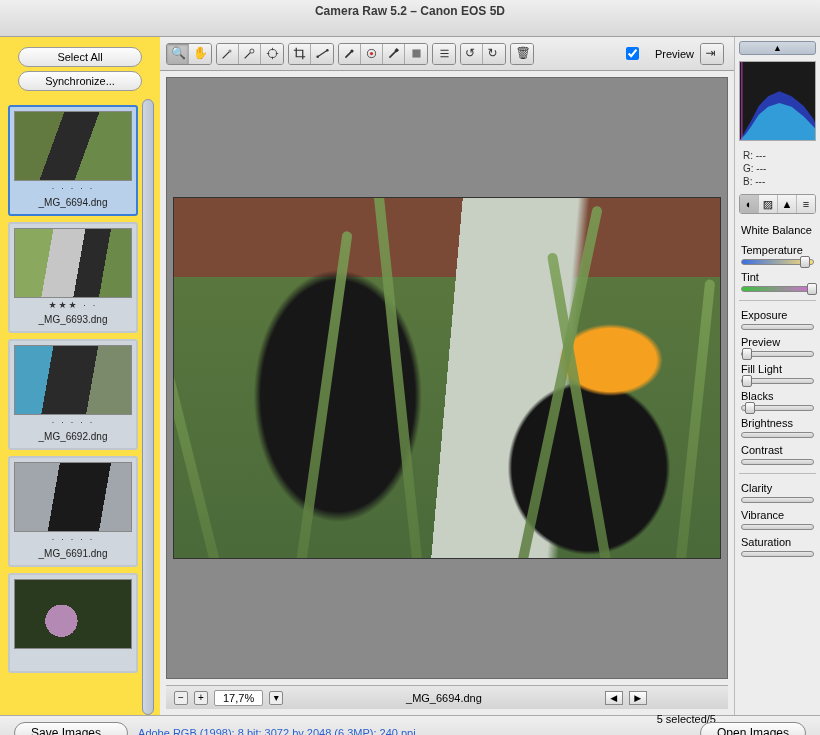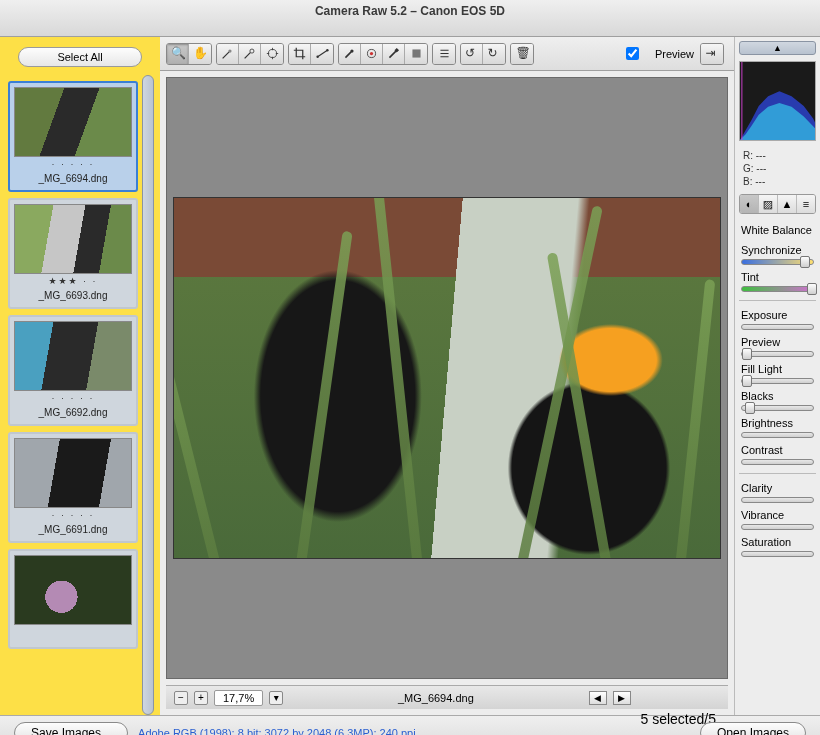--- a/index.html
+++ b/index.html
@@ -52,21 +52,21 @@
 .grass-blade { position:absolute; bottom:-20px; width:10px; background: linear-gradient(#7ba055,#5a7a3f); border-radius: 6px; transform-origin: bottom center; opacity:0.85; }
 .gb1{left:40px;height:300px;transform:rotate(-14deg);} .gb2{left:120px;height:350px;transform:rotate(8deg);}
 .gb3{left:240px;height:410px;transform:rotate(-6deg);} .gb4{left:340px;height:380px;transform:rotate(12deg);}
 .gb5{left:430px;height:330px;transform:rotate(-10deg);} .gb6{left:500px;height:300px;transform:rotate(6deg);}
 
 .statusbar { height: 24px; background: linear-gradient(#e8e8e8,#d4d4d4); border-top: 1px solid #aaa; display: flex; align-items: center; padding: 0 8px; gap: 6px; margin: 0 6px 6px 6px; }
 .zoom-btn { width: 14px; height: 14px; border: 1px solid #888; background: #eee; font-size: 10px; line-height: 12px; text-align: center; cursor: pointer; border-radius: 2px; }
 .zoom-val { background: #fff; border: 1px solid #999; padding: 1px 8px; font-size: 11px; border-radius: 2px; }
 .status-fname { flex: 1; text-align: center; font-size: 11px; }
 .nav-arrow { width: 18px; height: 14px; border: 1px solid #888; background: linear-gradient(#fff,#ddd); font-size: 9px; text-align: center; line-height: 12px; cursor: pointer; }
-.sel-count { font-size: 14px; padding: 0 4px; margin-top: 42px; }
+.sel-count { font-size: 11px; padding: 0 4px; margin-top: 42px; }
 
 
 .right { width: 86px; background: #ededed; border-left: 1px solid #bbb; display: flex; flex-direction: column; overflow: hidden; }
 .right-scroll-arrow { height: 14px; background: linear-gradient(#d0d7e0,#b8c2cf); border: 1px solid #8a94a3; margin: 4px; border-radius: 3px; text-align: center; font-size: 9px; line-height: 12px; cursor:pointer; }
 .histogram { height: 80px; margin: 2px 4px 4px 4px; border: 1px solid #aaa; background: #1a1a1a; position: relative; overflow: hidden; }
 .hist-shape { position: absolute; bottom: 0; left: 0; right: 0; }
 .rgb-readout { padding: 4px 8px; font-family: Menlo, monospace; font-size: 10px; line-height: 13px; color: #333; }
 .tab-icons { display: flex; border: 1px solid #999; margin: 2px 4px; border-radius: 3px; overflow: hidden; }
 .tab-icons .ti { flex: 1; height: 18px; background: linear-gradient(#f5f5f5,#dcdcdc); border-right: 1px solid #bbb; text-align: center; font-size: 11px; line-height: 18px; cursor: pointer; }
 .tab-icons .ti:last-child { border-right: none; }
@@ -92,20 +92,21 @@
 
 <div class="titlebar">
   <span>Camera Raw 5.2  –  Canon EOS 5D</span>
 </div>
 
 <div class="workspace">
 
   <div class="left">
     <div class="left-buttons">
       <button class="mac-btn">Select All</button>
+      <button class="mac-btn">Synchronize...</button>
     </div>
     <div class="filmstrip">
       <div class="filmstrip-inner" id="filmstrip-inner">
           <div class="thumb selected">
             <div class="thumb-img cat1"></div>
             <div class="rating">·  ·  ·  ·  ·</div>
             <div class="fname">_MG_6694.dng</div>
           </div>
           <div class="thumb">
             <div class="thumb-img cat2"></div>
@@ -273,21 +274,21 @@
     <div class="tab-icons">
       <div class="ti active">◐</div>
       <div class="ti">▨</div>
       <div class="ti">▲</div>
       <div class="ti">≡</div>
     </div>
     <div class="adjust-pane">
       <div class="adj-header">White Balance</div>
 
       <div class="adj-row">
-        <div class="adj-label">Synchronize</div>
+        <div class="adj-label">Temperature</div>
         <div class="track temp">
             <div class="knob" style="left:82%"></div>
           </div>
       </div>
       <div class="adj-row">
         <div class="adj-label">Tint</div>
         <div class="track tint">
             <div class="knob" style="left:92%"></div>
           </div>
       </div>

